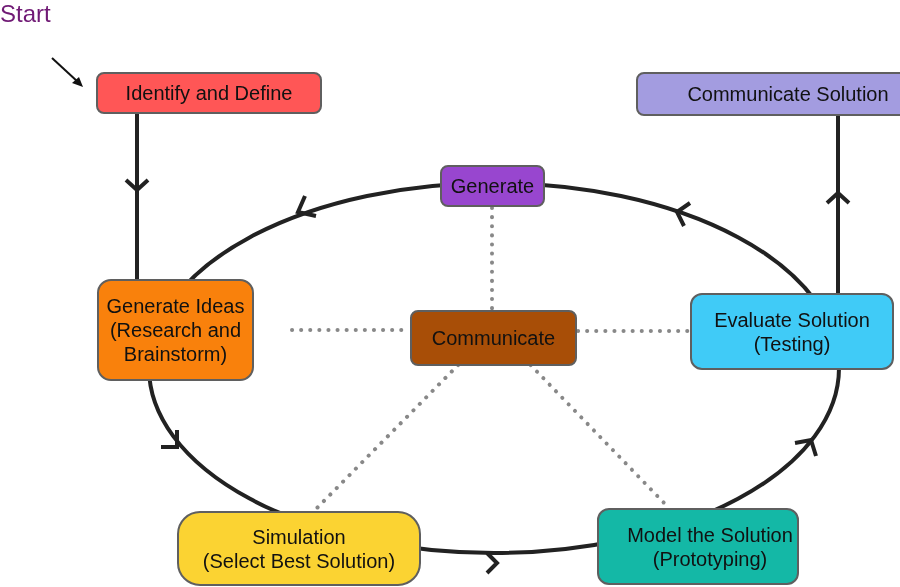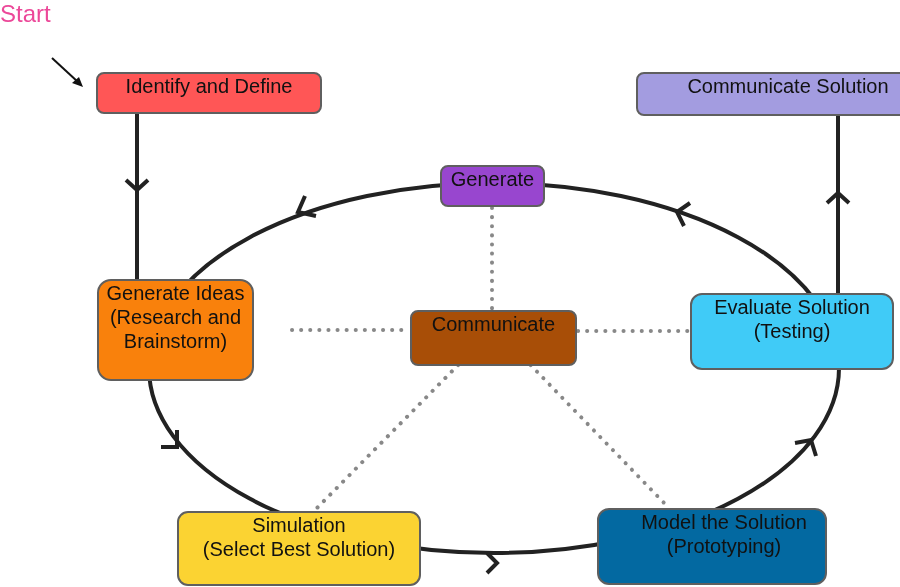--- a/index.html
+++ b/index.html
@@ -1,20 +1,20 @@
 <!DOCTYPE html>
 <html><head>
 <meta charset="utf-8">
 <style>
   html, body { margin:0; padding:0; background:#ffffff; }
   body { width:900px; height:587px; position:relative; overflow:hidden; font-family:"Liberation Sans", sans-serif; }
   svg.canvas { position:absolute; left:0; top:0; }
-  .start { position:absolute; left:0; top:0; font-size:24px; color:#ec4899; line-height:28px; }
+  .start { position:absolute; left:0; top:0; font-size:24px; color:#701a75; line-height:28px; }
   .node { position:absolute; box-sizing:border-box; border:2px solid #5f5f5f; border-radius:8px;
-          display:flex; justify-content:center; text-align:center;
+          display:flex; align-items:center; justify-content:center; text-align:center;
           font-size:20px; line-height:24px; color:#111; }
   .node span { white-space:pre-line; }
 </style>
 </head>
 <body>
 
 <svg class="canvas" width="900" height="587" viewBox="0 0 900 587">
 
   <ellipse cx="494" cy="368" rx="345" ry="185" fill="none" stroke="#222" stroke-width="4"></ellipse>
 
@@ -65,21 +65,21 @@
 
 <div class="node" style="left:410px;top:310px;width:167px;height:56px;background:#a84e07;">
   <span>Communicate</span>
 </div>
 
 <div class="node" style="left:690px;top:293px;width:204px;height:77px;background:#40cbf7;border-radius:12px;">
   <span>Evaluate Solution
 (Testing)</span>
 </div>
 
-<div class="node" style="left:177px;top:511px;width:244px;height:75px;background:#fbd332;border-radius:11px;">
+<div class="node" style="left:177px;top:511px;width:244px;height:75px;background:#fbd332;border-radius:23px;">
   <span>Simulation
 (Select Best Solution)</span>
 </div>
 
-<div class="node" style="left:597px;top:508px;width:230px;height:77px;background:#0369a1;border-radius:12px;padding-left:24px;">
+<div class="node" style="left:597px;top:508px;width:202px;height:77px;background:#14b8a6;border-radius:12px;padding-left:24px;">
   <span>Model the Solution
 (Prototyping)</span>
 </div>
 
 </body></html>

